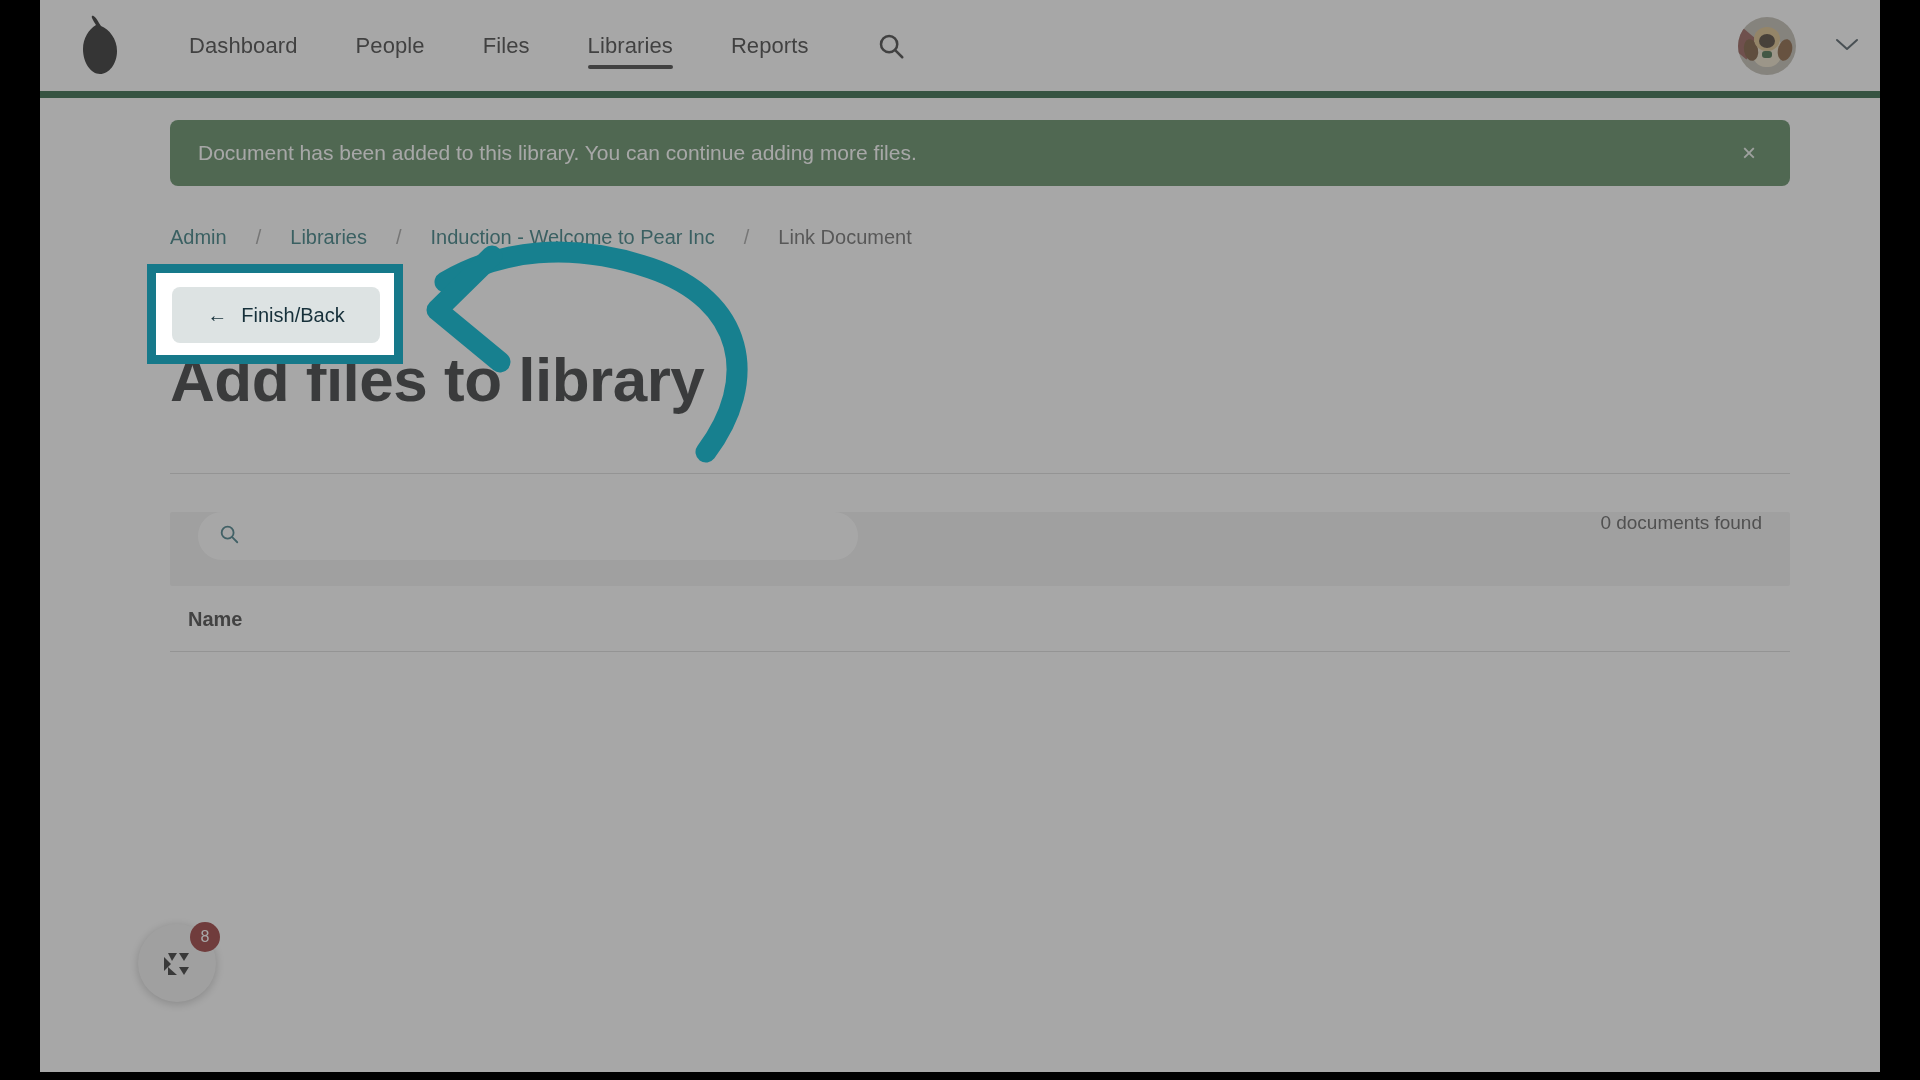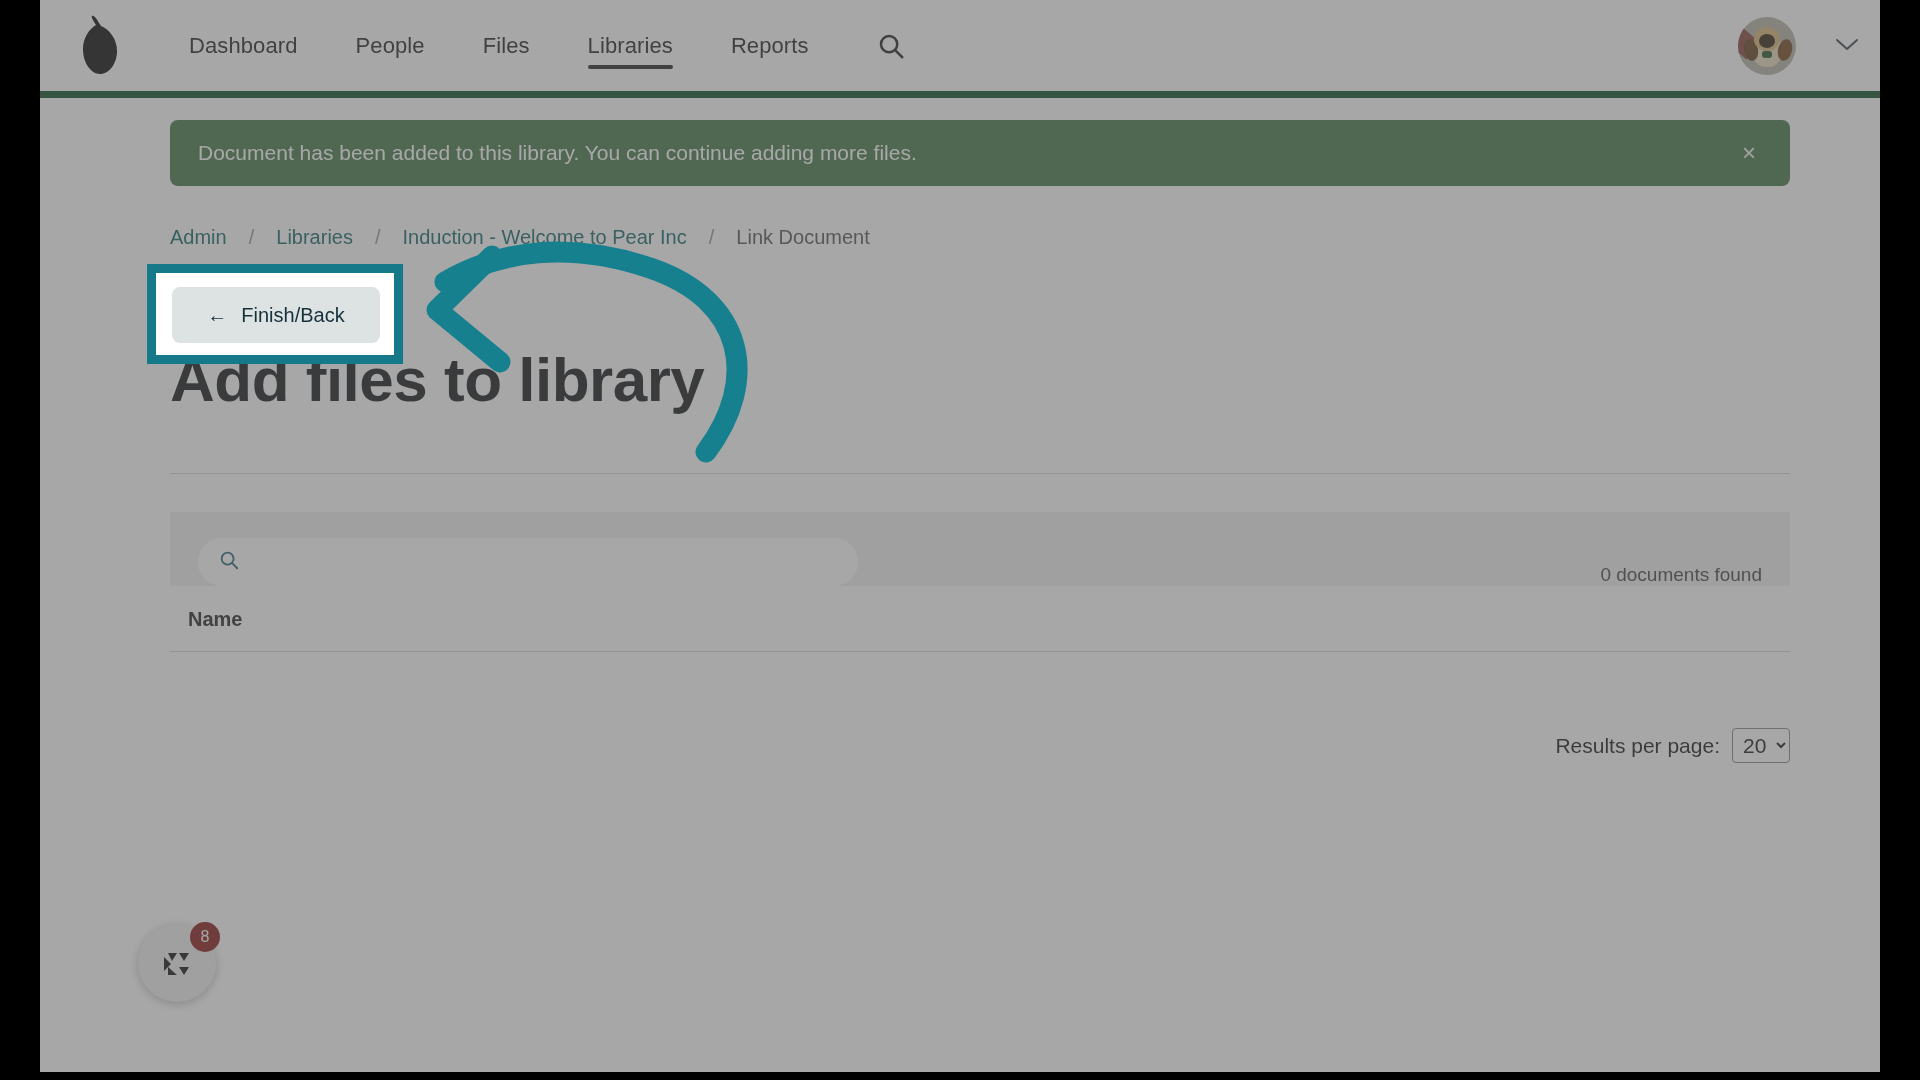--- a/index.html
+++ b/index.html
@@ -161,21 +161,21 @@
     opacity: .9;
     cursor: pointer;
     padding: 4px 6px;
   }
 
   
   .crumbs {
     margin-top: 40px;
     font-size: 20px;
     display: flex; align-items: center;
-    gap: 10px;
+    gap: 17px;
   }
   .crumb-link { color: #1d6b6f; cursor: pointer; }
   .crumb-current { color: #5a5a5a; }
   .crumb-sep { color: #9a9a9a; margin: 0 12px; }
 
   
   .backbtn-wrap { margin-top: 22px; }
   .backbtn {
     display: inline-flex; align-items: center;
     gap: 16px;
@@ -202,21 +202,21 @@
     margin-top: 58px;
     height: 1px;
     background: #d7d7d7;
   }
 
   
   .searchstrip {
     margin-top: 38px;
     background: #f0f0f0;
     height: 74px;
-    display: flex; align-items: flex-end;
+    display: flex; align-items: flex-start;
     padding: 0 28px;
     border-radius: 2px;
   }
   .searchbox {
     width: 660px; height: 48px;
     background: #ffffff;
     border-radius: 26px;
     display: flex; align-items: center;
     padding: 0 20px;
     gap: 12px;
@@ -417,26 +417,20 @@
           <input type="text" value="" placeholder="" style="">
         </div>
         <div class="docs-found">0 documents found</div>
       </div>
 
       <div class="tbl-head">
         <div class="col">Name</div>
       </div>
       <div></div>
 
-      <div class="rpp">
-        <span>Results per page:</span>
-        <select>
-          <option>20</option>
-        </select>
-      </div>
 
     </div>
 
     <div class="chatwidget">
       <div class="chatbubble">
         <svg width="46" height="46" viewBox="0 0 46 46">
           <polygon points="14,13 23,13 18,21" fill="#1b1b1b"></polygon>
           <polygon points="25,13 35,13 30,21" fill="#1b1b1b"></polygon>
           <polygon points="10,17 17,24 10,31" fill="#1b1b1b"></polygon>
           <polygon points="14,27 23,35 14,35" fill="#1b1b1b"></polygon>

